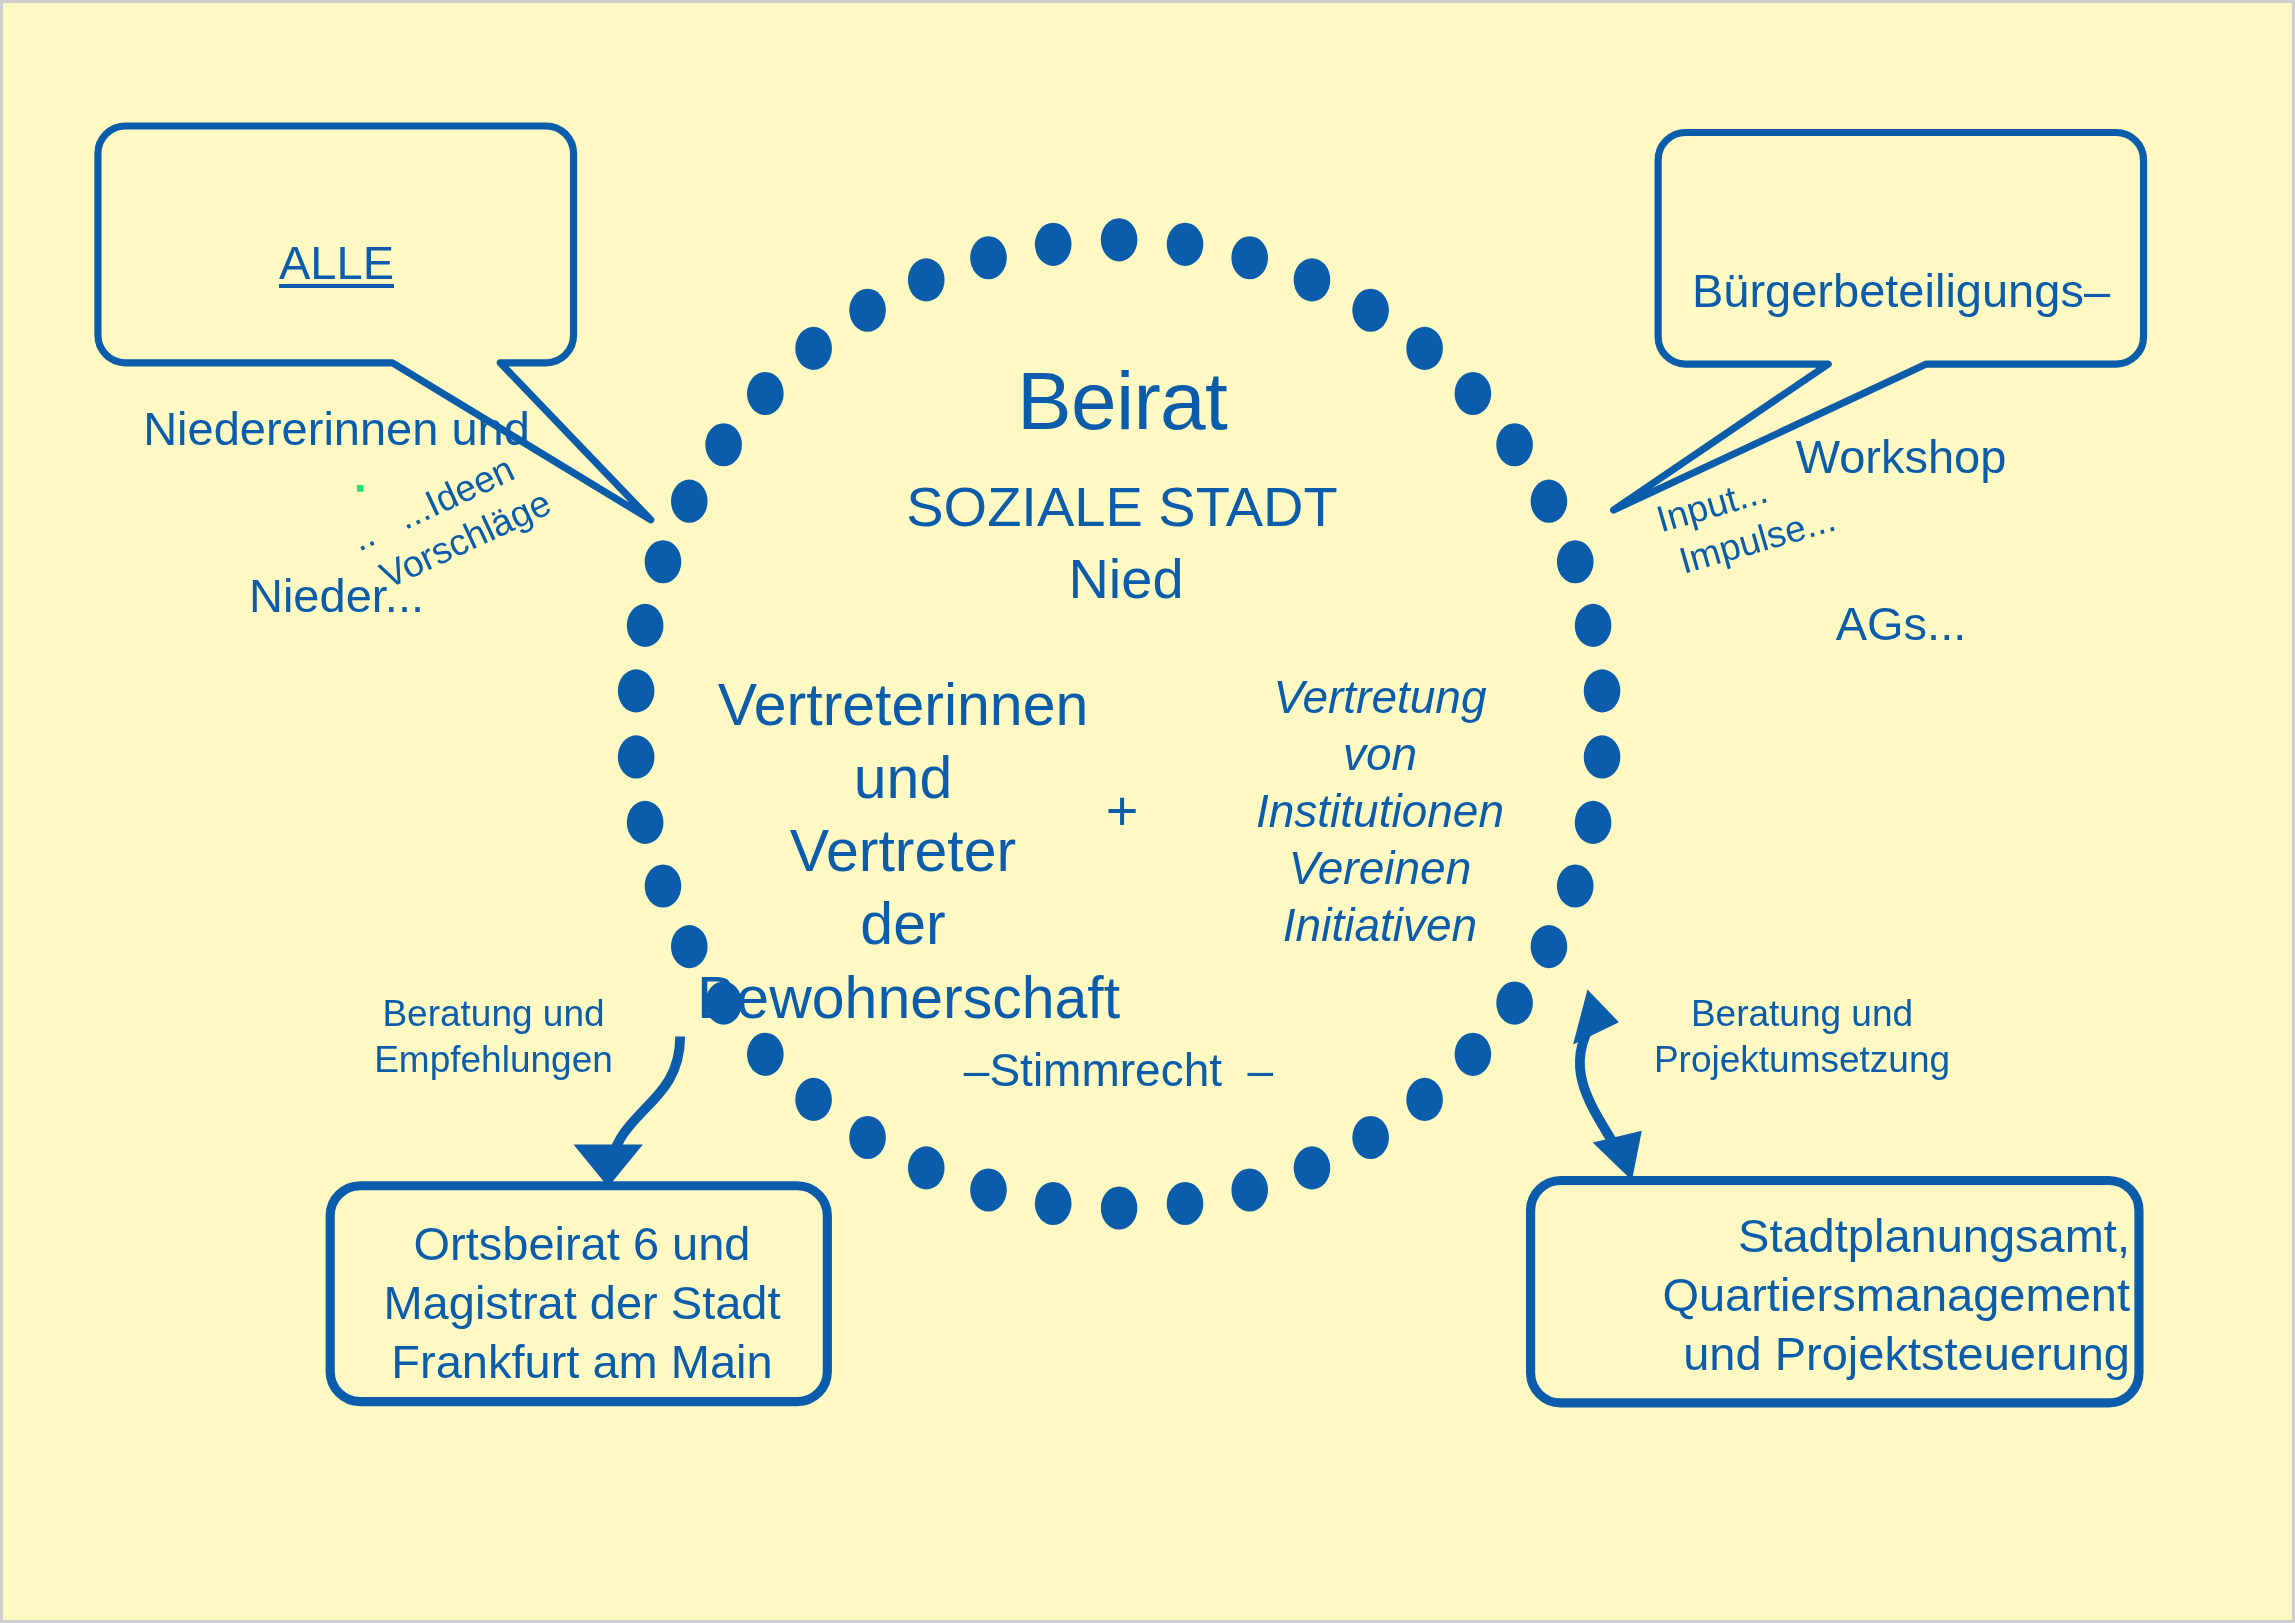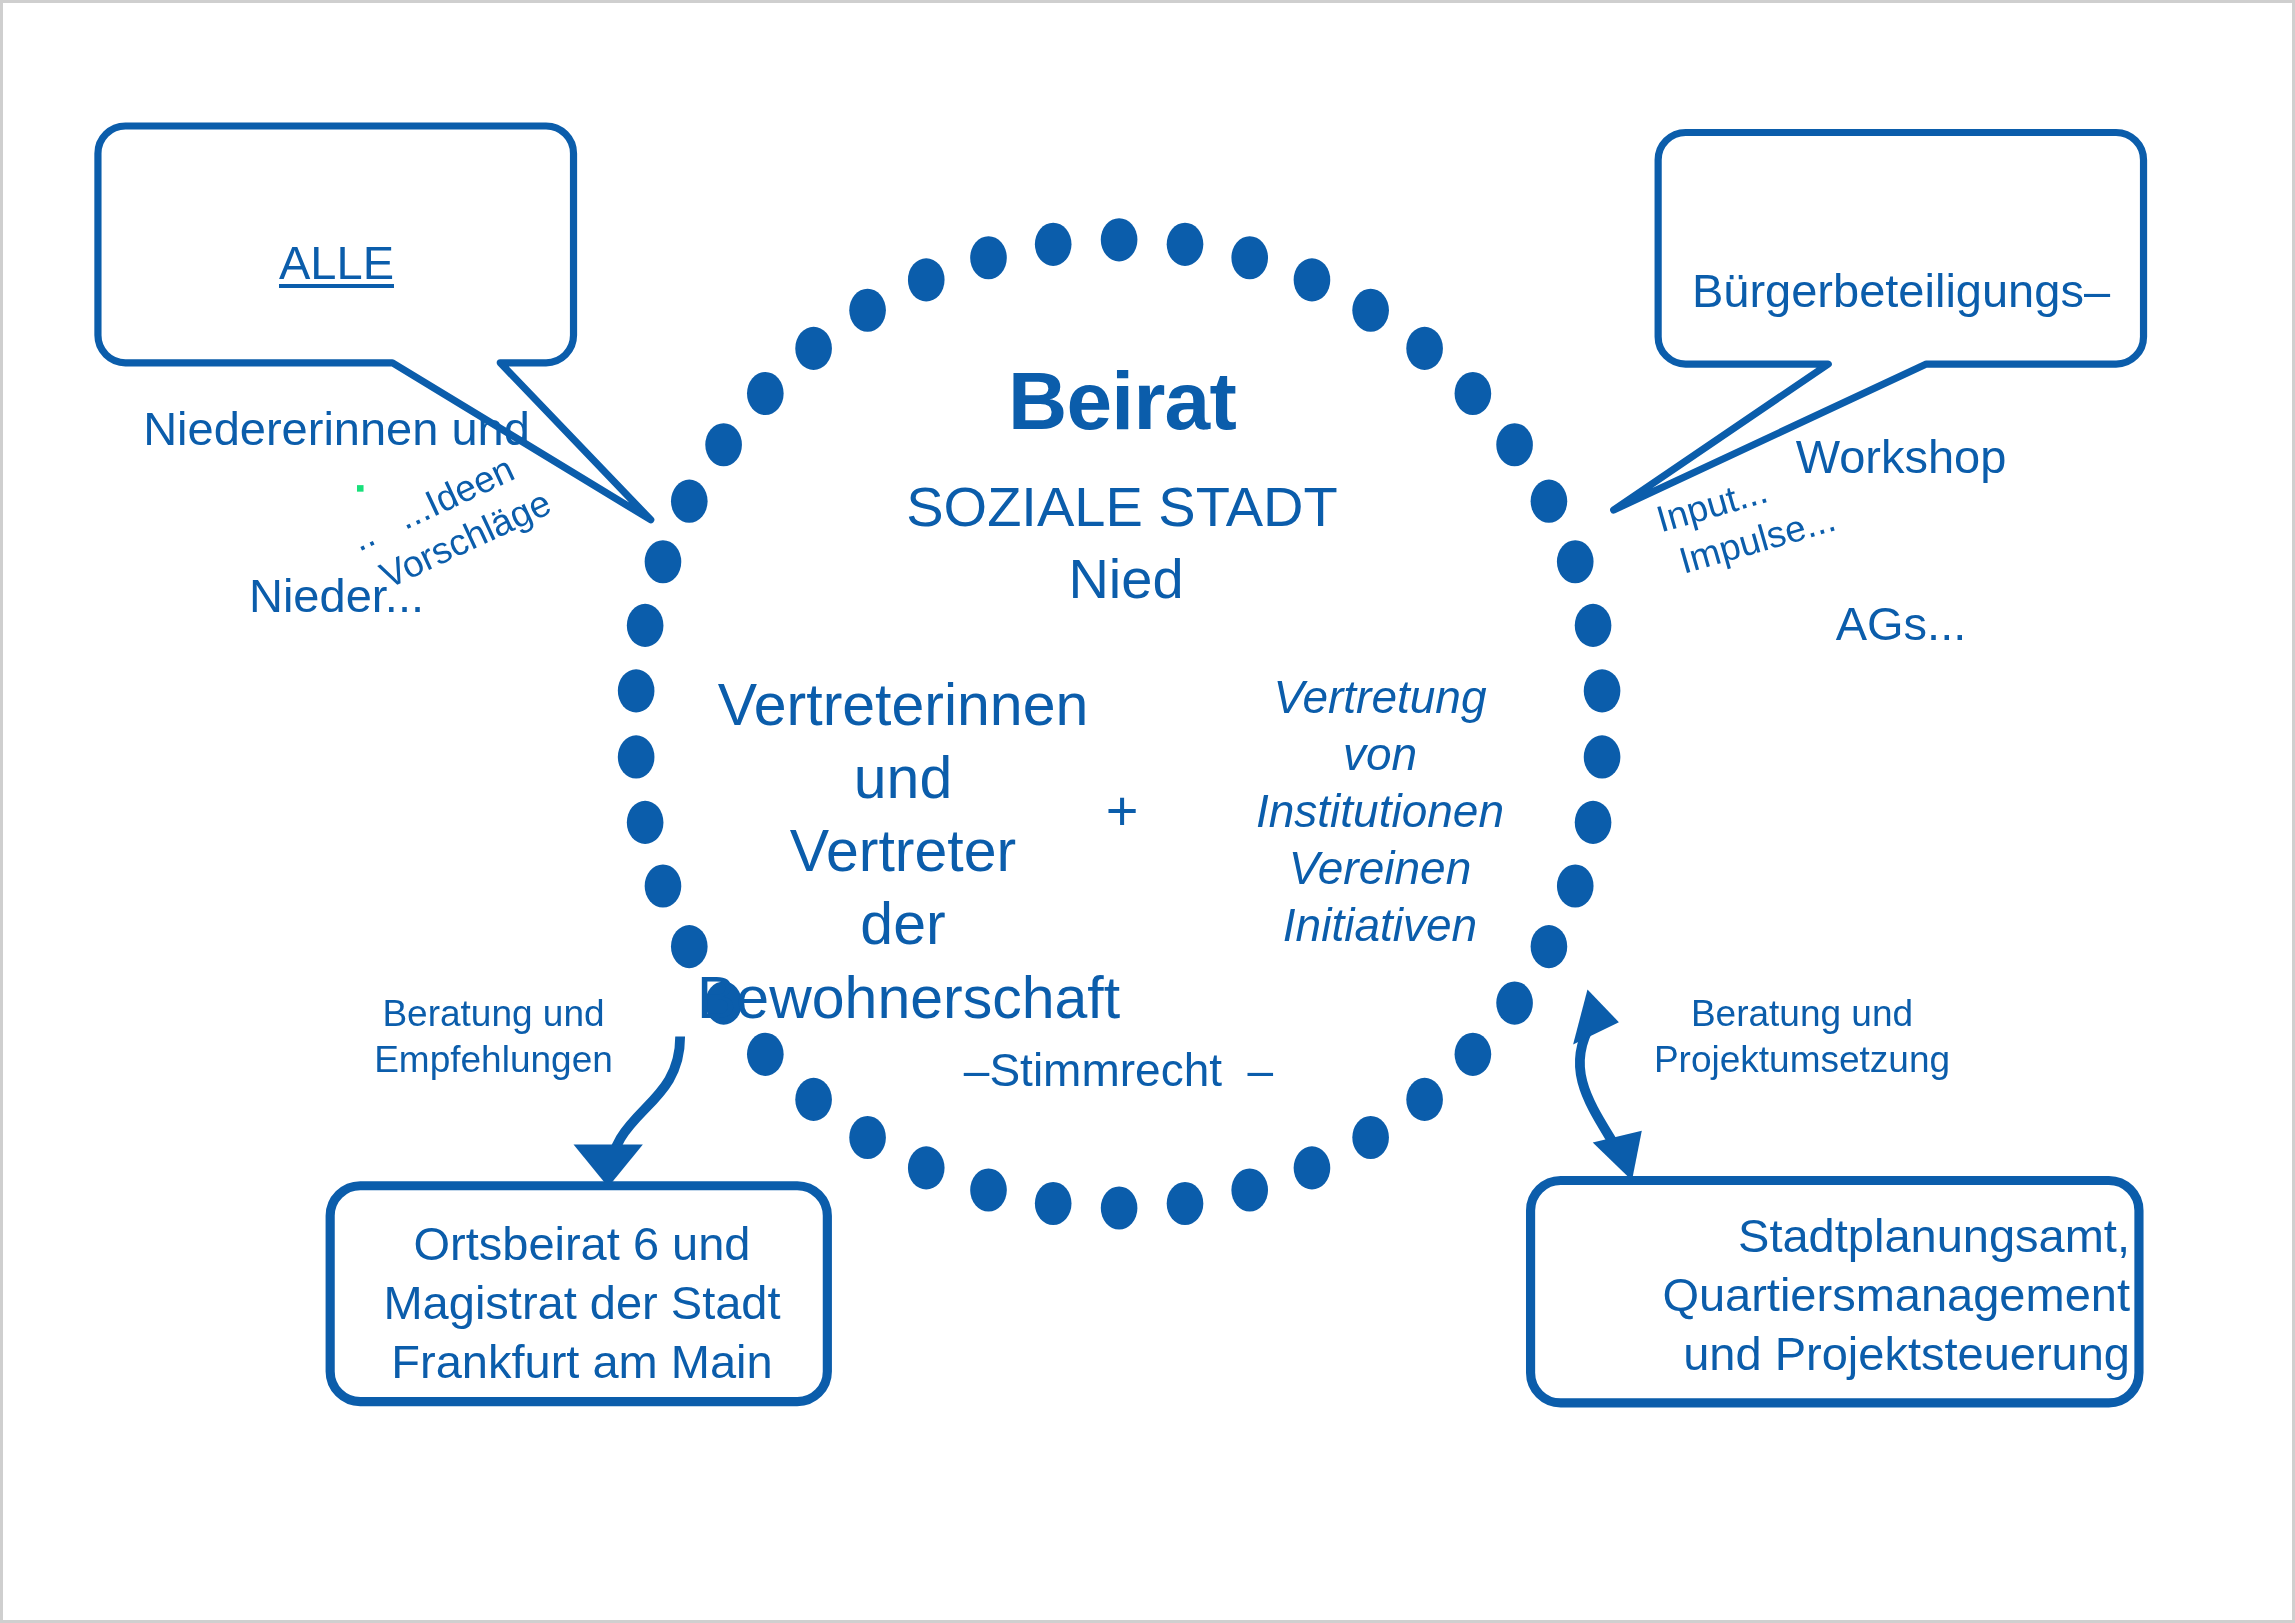--- a/index.html
+++ b/index.html
@@ -5,35 +5,35 @@
   html,body{margin:0;padding:0;}
   body{
     width:2295px;height:1623px;
     background:#e4e4e4;
     font-family:"Liberation Sans", sans-serif;
     overflow:hidden;
   }
   #stage{
     position:relative;
     width:2295px;height:1623px;
-    background:#ffffff;
+    background:#fef9c3;
     box-sizing:border-box;
     border:3.9px solid #cfcfcf;
   }
   svg#art{position:absolute;left:0;top:0;width:2295px;height:1623px;}
 
   .txt{position:absolute;color:#0b5dab;line-height:1.18;text-align:center;white-space:pre;}
 
   
   #bubble-tl-text{left:98px;top:121px;width:471px;font-size:47px;}
   #bubble-tl-text .l1{text-decoration:underline;text-underline-offset:5.2px;}
   #bubble-tr-text{left:1672px;top:149px;width:452px;font-size:47px;}
 
   
-  #title-main{left:772px;top:350px;width:694px;font-size:82px;font-weight:bold;letter-spacing:-0.7px;}
+  #title-main{left:772px;top:350px;width:694px;font-size:82px;font-weight:normal;letter-spacing:-0.7px;}
   #title-sub{left:772px;top:471px;width:694px;font-size:56px;}
   #title-sub2{left:776px;top:543px;width:694px;font-size:56px;}
 
   #col-left{left:694px;top:666px;width:412px;font-size:59px;line-height:1.24;}
   #col-right{left:1184px;top:666px;width:386px;font-size:46px;line-height:1.24;font-style:italic;}
   #plus-sign{left:1073px;top:775px;width:92px;font-size:56px;}
   #stimmrecht{left:903px;top:1040px;width:425px;font-size:46px;}
 
   
   .annot{position:absolute;color:#0b5dab;font-size:37px;line-height:1.24;text-align:center;white-space:pre;}

